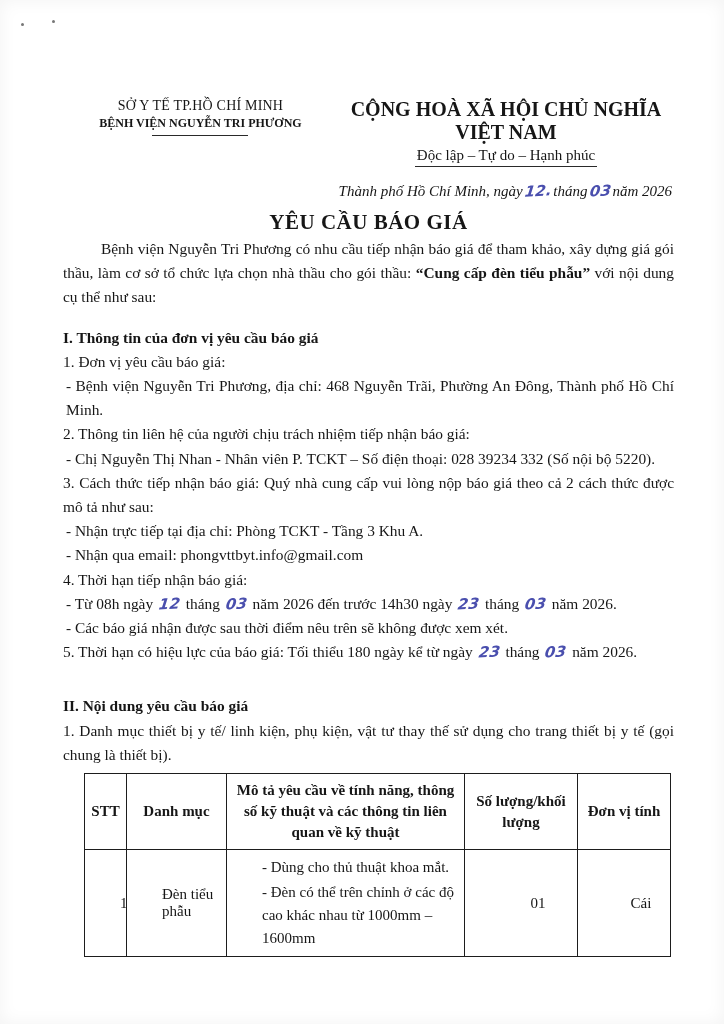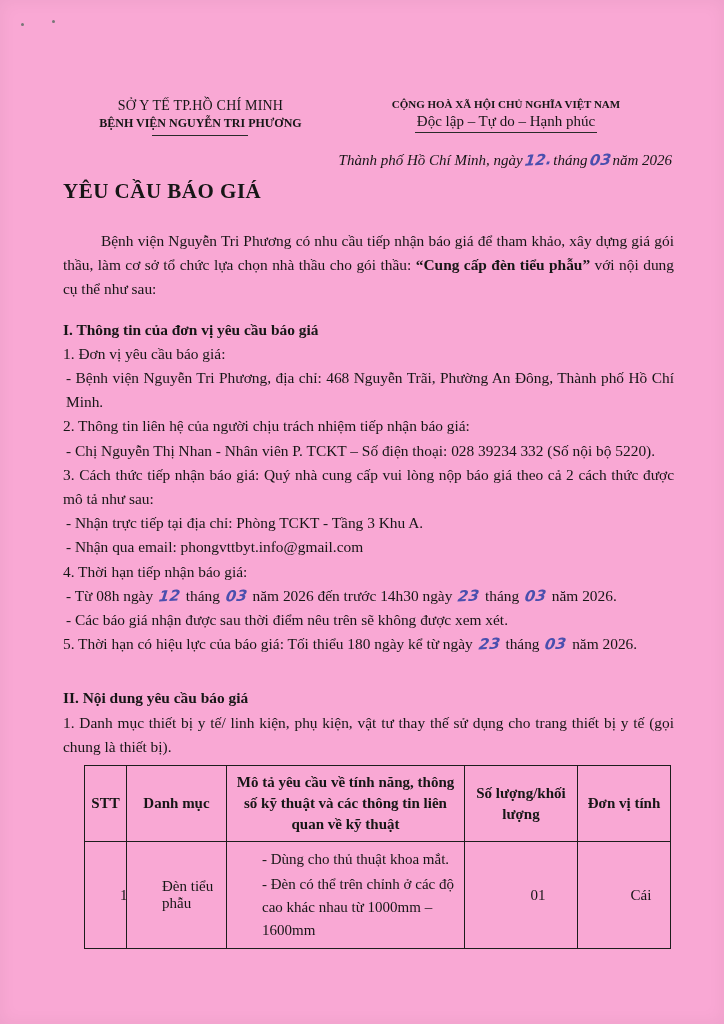--- a/index.html
+++ b/index.html
@@ -1,41 +1,41 @@
 <!DOCTYPE html>
 <html><head>
 <meta charset="utf-8">
 <style>
   html,body{margin:0;padding:0;background:#e8e8e8;}
   .page{
-    width:724px;height:1024px;background:#f9a8d4;position:relative;
+    width:724px;height:1024px;background:#ffffff;position:relative;
     box-sizing:border-box;padding:98px 50px 0 63px;
     font-family:"Liberation Serif","DejaVu Serif",serif;color:#161616;
     box-shadow:inset 0 0 18px rgba(0,0,0,0.05);overflow:hidden;
   }
   .artifact{position:absolute;background:#777;border-radius:50%;}
   .hdr{display:flex;width:100%;}
   .hdr-left{width:45%;text-align:center;}
   .hdr-right{width:55%;text-align:center;}
   .hdr-left .l1{font-size:14px;letter-spacing:0.2px;}
   .hdr-left .l2{font-size:12px;font-weight:bold;margin-top:2px;}
   .hdr-left .rule{width:96px;border-top:1.4px solid #2a2a2a;margin:4px auto 0;}
-  .hdr-right .l1{font-size:11px;font-weight:bold;}
+  .hdr-right .l1{font-size:20px;font-weight:bold;}
   .hdr-right .l2{font-size:15px;font-weight:normal;margin-top:3px;
     display:inline-block;border-bottom:1.4px solid #2a2a2a;padding:0 2px 2px;}
   .dateline{margin-top:16px;text-align:right;font-style:italic;font-size:15px;padding-right:2px;}
   .hw{
     font-family:"DejaVu Sans",sans-serif;font-style:italic;font-weight:bold;
     color:#4a4fae;display:inline-block;transform:skewX(-10deg) rotate(-3deg);
     font-size:15px;margin:0 2px;line-height:1;
   }
-  .title{margin-top:10px;text-align:left;font-size:21px;font-weight:bold;letter-spacing:0.5px;}
+  .title{margin-top:10px;text-align:center;font-size:21px;font-weight:bold;letter-spacing:0.5px;}
   .subtitle{text-align:center;font-size:16px;font-weight:bold;margin-top:1px;}
   .body-txt{font-size:15.4px;line-height:24.2px;}
-  .intro{margin-top:25px;text-align:justify;text-indent:38px;}
+  .intro{margin-top:2px;text-align:justify;text-indent:38px;}
   .sec-head{font-weight:bold;margin-top:16px;}
   .just{text-align:justify;}
   .sub{padding-left:3px;}
   .gap{height:14px;}
   table.quote{
     border-collapse:collapse;margin:6px 0 0 21px;table-layout:fixed;width:586px;
     font-size:15px;
   }
   table.quote th,table.quote td{border:1.6px solid #1d1d1d;vertical-align:middle;box-sizing:border-box;padding-left:35px;}
   table.quote th{font-weight:bold;text-align:center;padding:6px 4px;line-height:21px;height:68px;}

